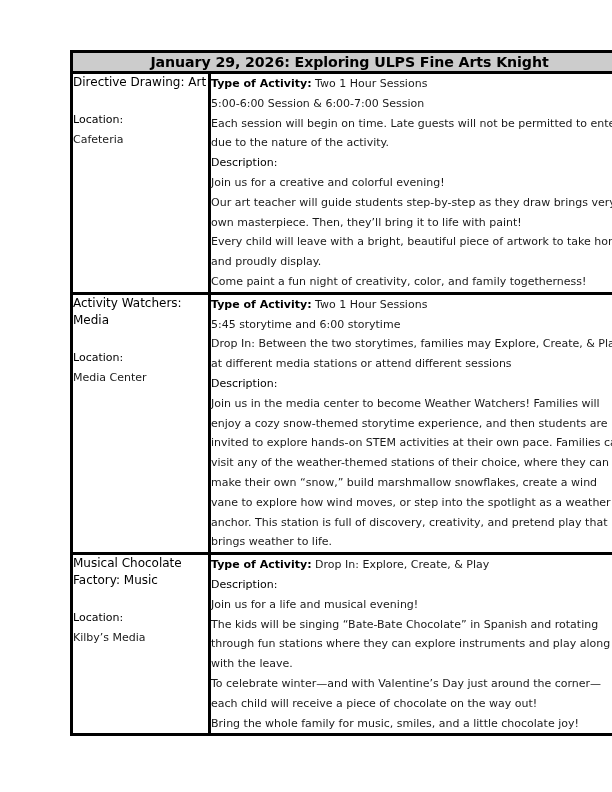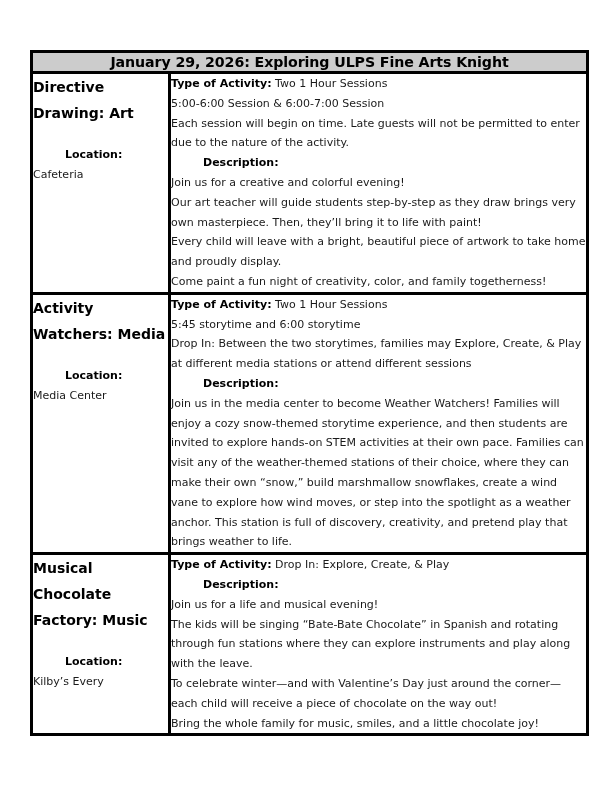--- a/index.html
+++ b/index.html
@@ -13,20 +13,21 @@
     font-family: "DejaVu Sans", "Liberation Sans", sans-serif;
     -webkit-font-smoothing: antialiased;
   }
 
   .page {
     position: relative;
     width: 488px;
     height: 792px;
     box-sizing: border-box;
     padding: 50px 26px 0 30px;
+    margin-left: 40px;
   }
 
   table.schedule {
     width: 556px;
     border-collapse: collapse;
     table-layout: fixed;
     border: 3px solid #000000;
   }
 
   table.schedule td {
@@ -58,37 +59,36 @@
     padding: 9px 8px 12px 8px;
   }
 
   .line {
     font-size: 11px;
     line-height: 19.8px;
     color: #1a1a1a;
     white-space: normal;
   }
   .line.b {
-    font-weight: bold;
+    font-weight: normal;
     color: #000000;
-    padding-left: 32px;
   }
   .lbl {
     font-weight: bold;
     color: #000000;
   }
   .spacer {
     height: 19px;
   }
 
   
   .title-line {
-    font-size: 14px;
-    line-height: 26px;
-    font-weight: bold;
+    font-size: 12px;
+    line-height: 17px;
+    font-weight: normal;
     color: #000000;
   }
 </style>
 </head>
 <body>
 
 <div class="page">
   <table class="schedule">
     <colgroup>
       <col style="width:138px">
@@ -134,21 +134,21 @@
           <div class="line b">Description:</div>
           <div class="line">Join us in the media center to become Weather Watchers! Families will enjoy a cozy snow-themed storytime experience, and then students are invited to explore hands-on STEM activities at their own pace.  Families can visit any of the weather-themed stations of their choice, where they can make their own “snow,” build marshmallow snowflakes, create a wind vane to explore how wind moves, or step into the spotlight as a weather anchor.  This station is full of discovery, creativity, and pretend play that brings weather to life.</div>
         </td>
       </tr>
 
       <tr>
         <td class="left-cell">
           <div class="title-line">Musical Chocolate Factory: Music</div>
           <div class="spacer"></div>
           <div class="line b">Location:</div>
-          <div class="line">Kilby’s Every</div>
+          <div class="line">Kilby’s Media</div>
         </td>
         <td class="right-cell">
           <div class="line"><span class="lbl">Type of Activity:</span> <span>Drop In: Explore, Create, &amp; Play</span></div>
           <div class="line b">Description:</div>
           <div class="line">Join us for a life and musical evening!</div>
           <div class="line">The kids will be singing “Bate-Bate Chocolate” in Spanish and rotating through fun stations where they can explore instruments and play along with the leave.</div>
           <div class="line">To celebrate winter—and with Valentine’s Day just around the corner—each child will receive a piece of chocolate on the way out!</div>
           <div class="line">Bring the whole family for music, smiles, and a little chocolate joy!</div>
         </td>
       </tr>

